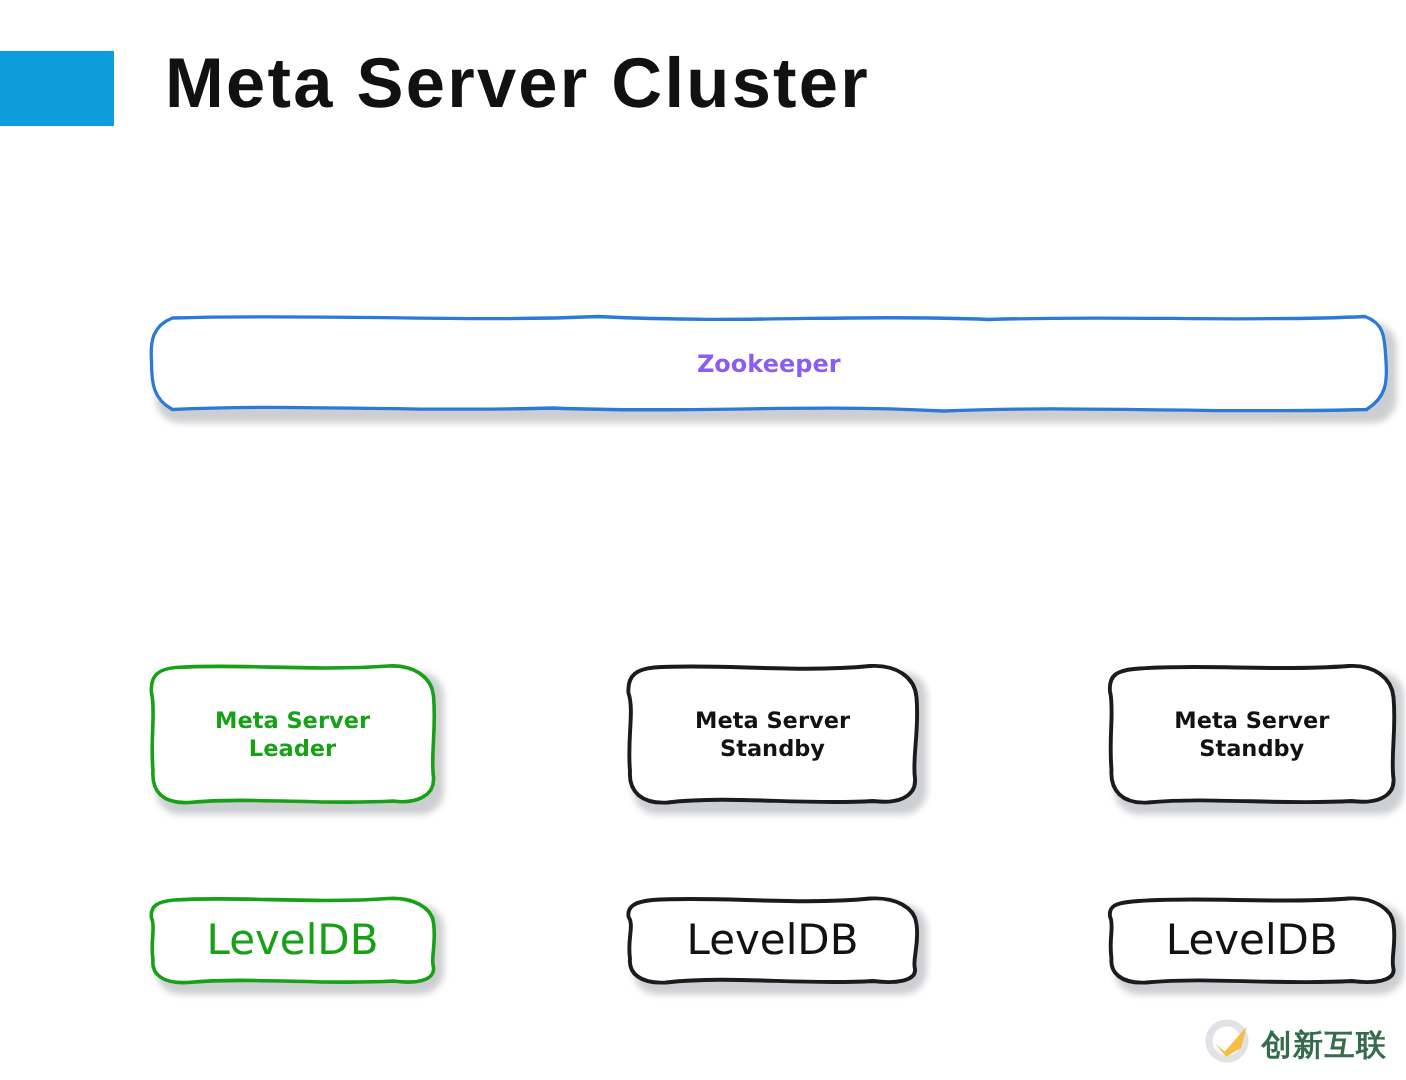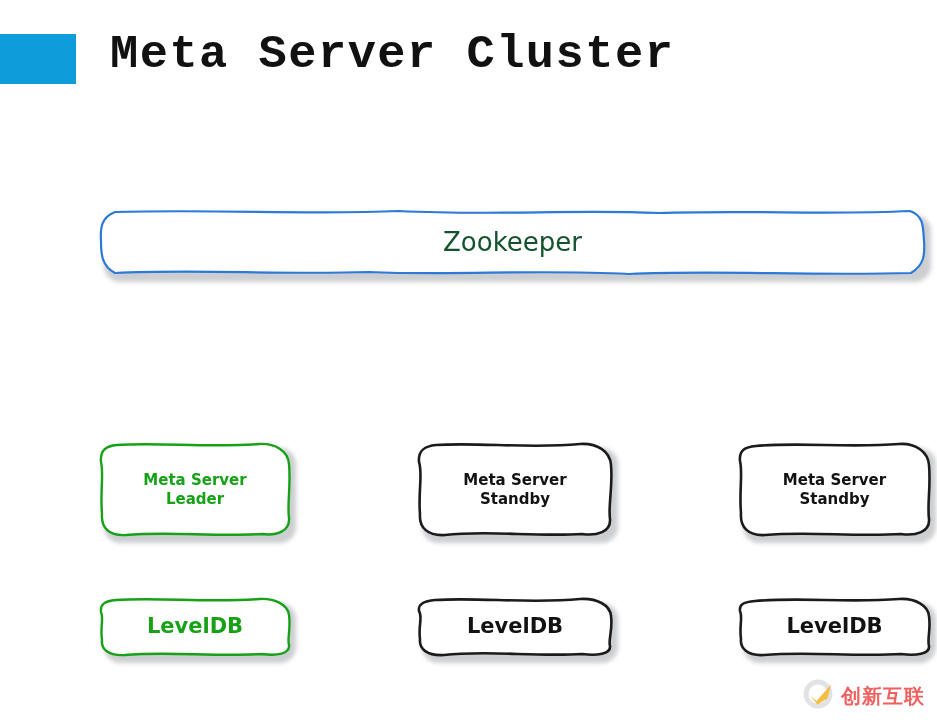--- a/index.html
+++ b/index.html
@@ -21,21 +21,21 @@
     left: 0;
     top: 34px;
     width: 76px;
     height: 50px;
     background: #0d9ddb;
   }
   #page-title {
     position: absolute;
     left: 110px;
     top: 28px;
-    font-family: Liberation Mono, monospace;
+    font-family: Liberation Sans, sans-serif;
     font-size: 47px;
     font-weight: bold;
     letter-spacing: 1.5px;
     color: #111111;
     white-space: nowrap;
     line-height: 1.15;
     text-align: center;
   }
 
   
@@ -83,42 +83,42 @@
   }
 
   
   #zookeeper-node {
     left: 99px;
     top: 209px;
     width: 827px;
     height: 67px;
   }
   #zookeeper-node .label {
-    font-size: 26px;
-    font-weight: normal;
-    color: #14532d;
+    font-size: 16px;
+    font-weight: bold;
+    color: #8b5cf6;
   }
 
   
   .server-node {
     top: 442px;
     height: 95px;
   }
   .server-node .label {
     font-size: 15px;
     font-weight: bold;
   }
   
   .db-node {
     top: 597px;
     height: 60px;
   }
   .db-node .label {
-    font-size: 21px;
-    font-weight: bold;
+    font-size: 28px;
+    font-weight: normal;
   }
 
   .col-1 { left: 99px;  width: 192px; }
   .col-2 { left: 417px; width: 196px; }
   .col-3 { left: 738px; width: 193px; }
 
   .green .label { color: #17a117; }
   .black .label { color: #121212; }
 
   
@@ -131,21 +131,21 @@
     display: flex;
     align-items: center;
     gap: 6px;
     opacity: .85;
   }
   #watermark-mark { flex: 0 0 auto; }
   #watermark-text {
     font-family: "DejaVu Sans", sans-serif;
     font-size: 20px;
     font-weight: bold;
-    color: #ef4444;
+    color: #14532d;
     letter-spacing: 1px;
     line-height: 1;
   }
 </style>
 </head>
 <body>
 
 <div id="accent-block"></div>
 <div id="page-title">Meta Server Cluster</div>
 

